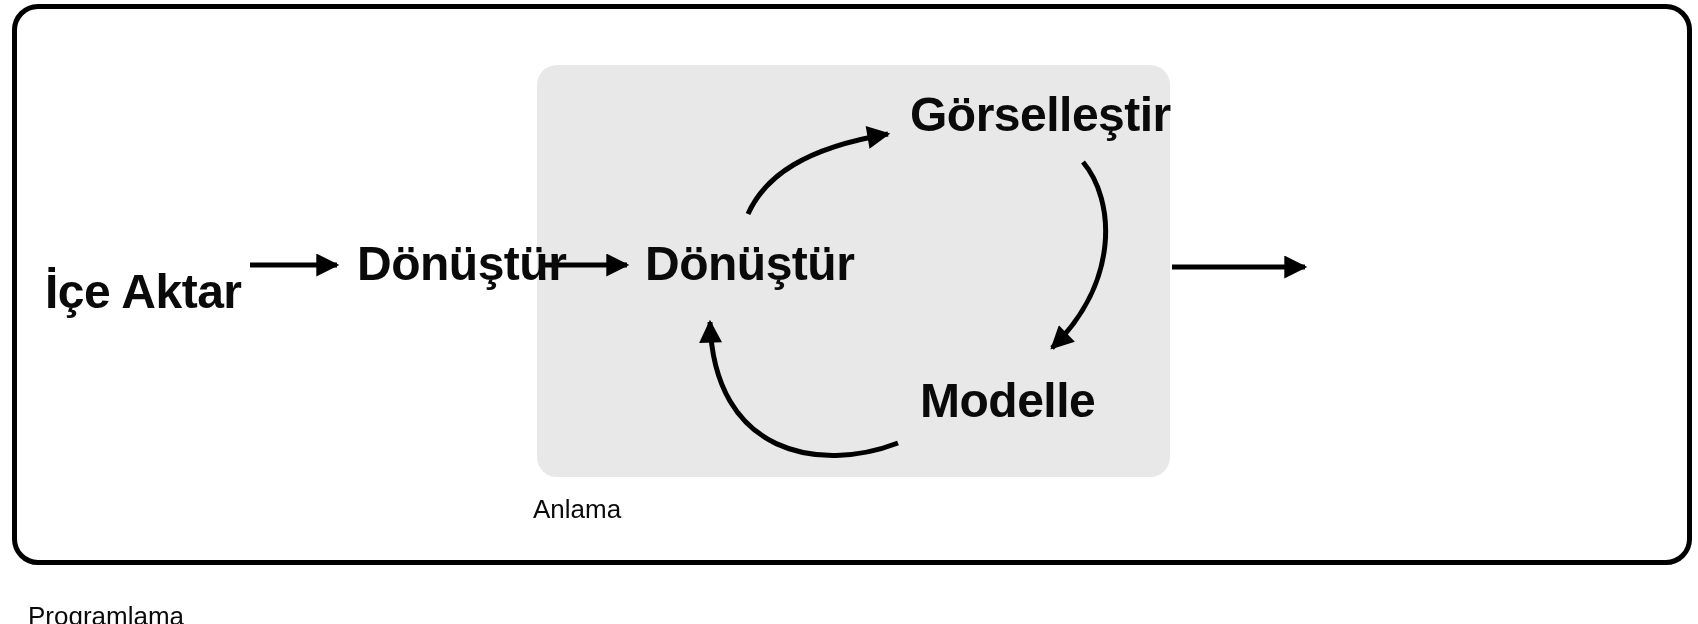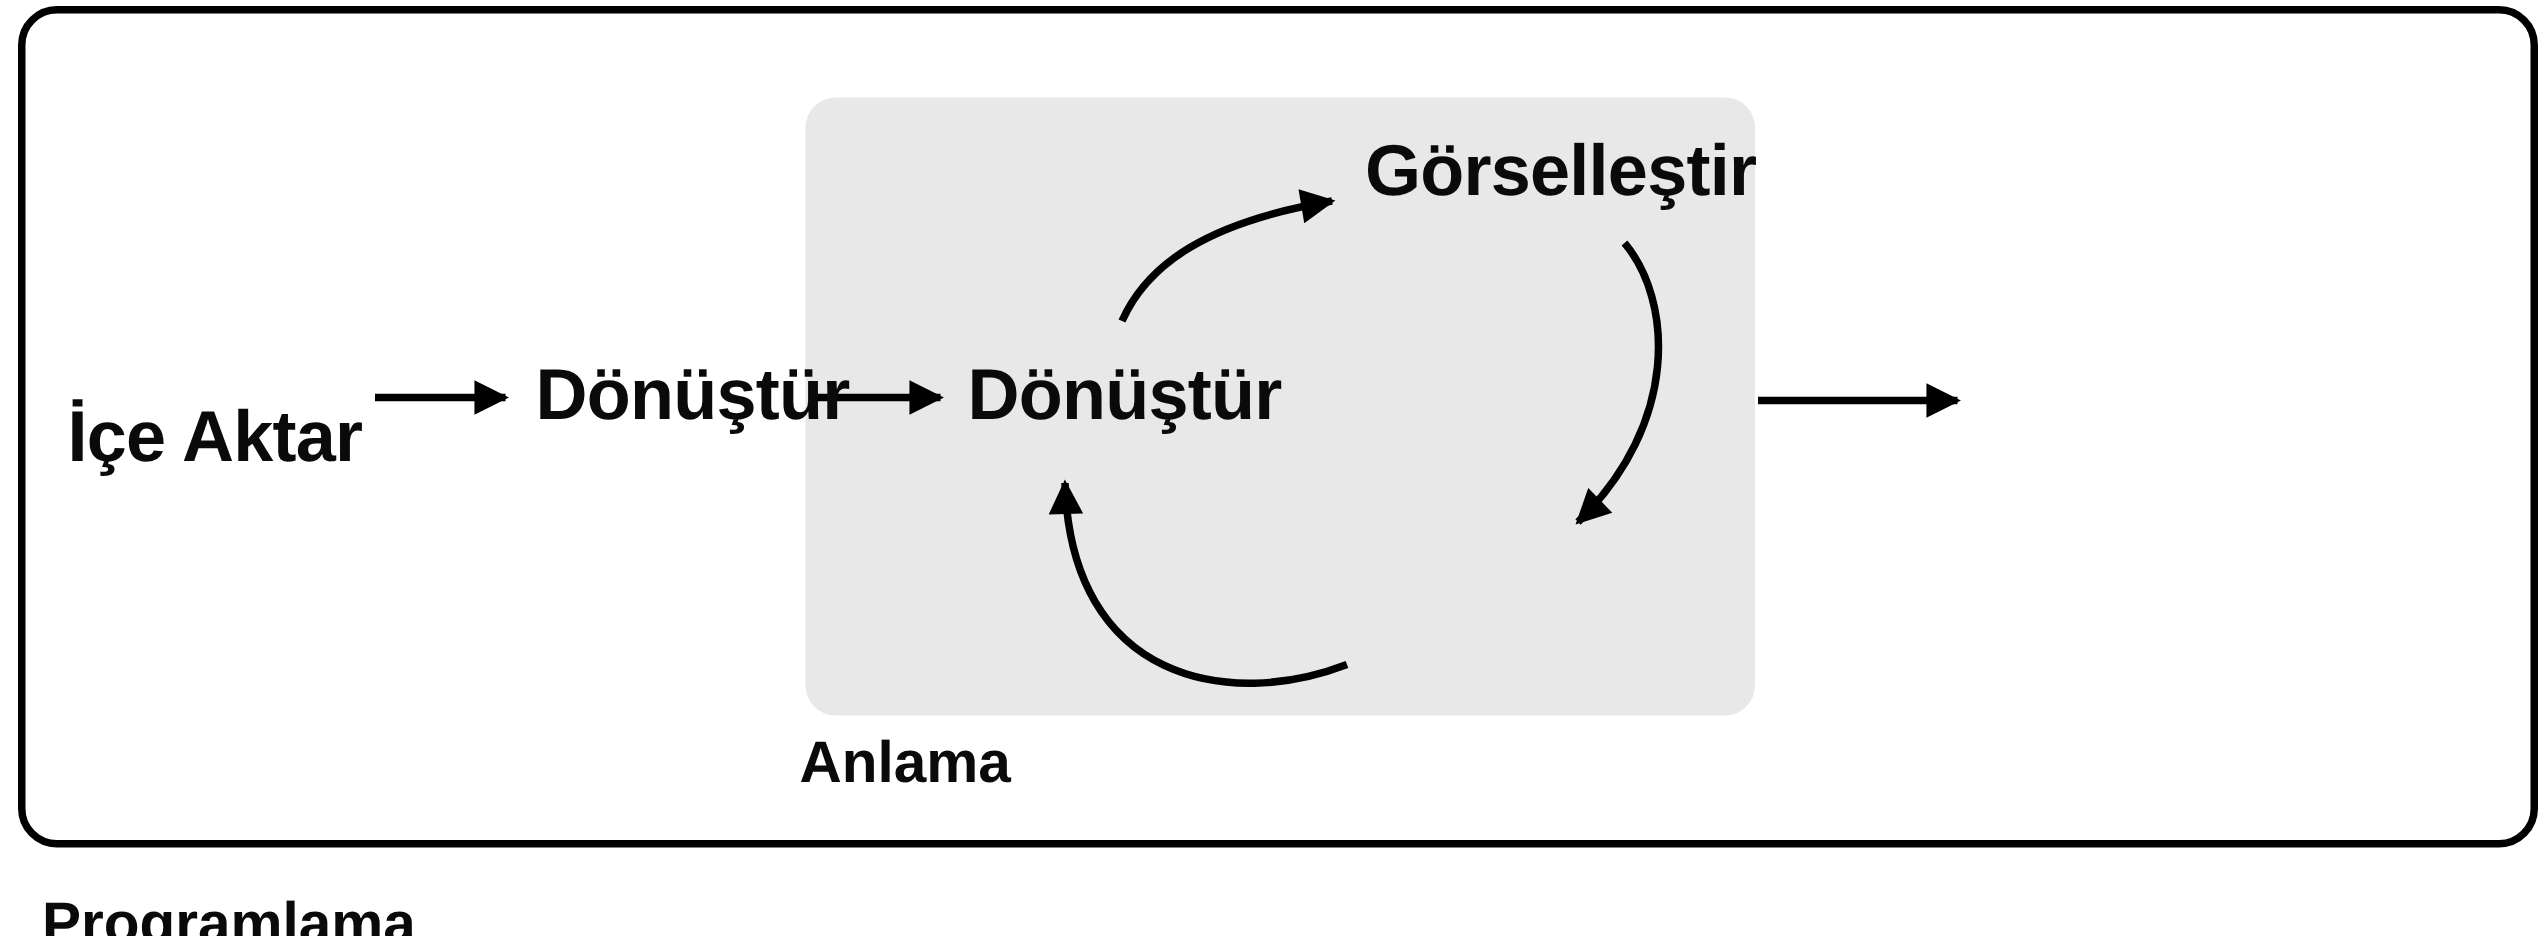--- a/index.html
+++ b/index.html
@@ -49,22 +49,22 @@
     transform: translateY(-50%);
     font-size: 48px;
     line-height: 1;
     white-space: nowrap;
     letter-spacing: -0.5px;
     font-weight: bold;
   }
   .group-label {
     position: absolute;
     transform: translateY(-50%);
-    font-size: 39px;
-    font-weight: bold;
+    font-size: 26px;
+    font-weight: normal;
     line-height: 1;
     white-space: nowrap;
   }
 </style>
 </head>
 <body>
 
 <div class="stage">
 
   <div class="outer-box"></div>
@@ -88,19 +88,20 @@
   </svg>
 
   <div class="node-label" style="left:45px;  top:264px;margin-top:28px;">İçe Aktar</div>
 
   <div class="node-label" style="left:357px; top:264px;">Dönüştür</div>
 
   <div class="node-label" style="left:645px; top:264px;">Dönüştür</div>
 
   <div class="node-label" style="left:910px; top:115px;">Görselleştir</div>
 
+  <div class="node-label" style="left:920px; top:401px;">Modelle</div>
 
 
   <div class="group-label" style="left:533px; top:509px;">Anlama</div>
 
   <div class="group-label" style="left:28px; top:596px;margin-top:20px;">Programlama</div>
 
 </div>
 
 </body></html>

